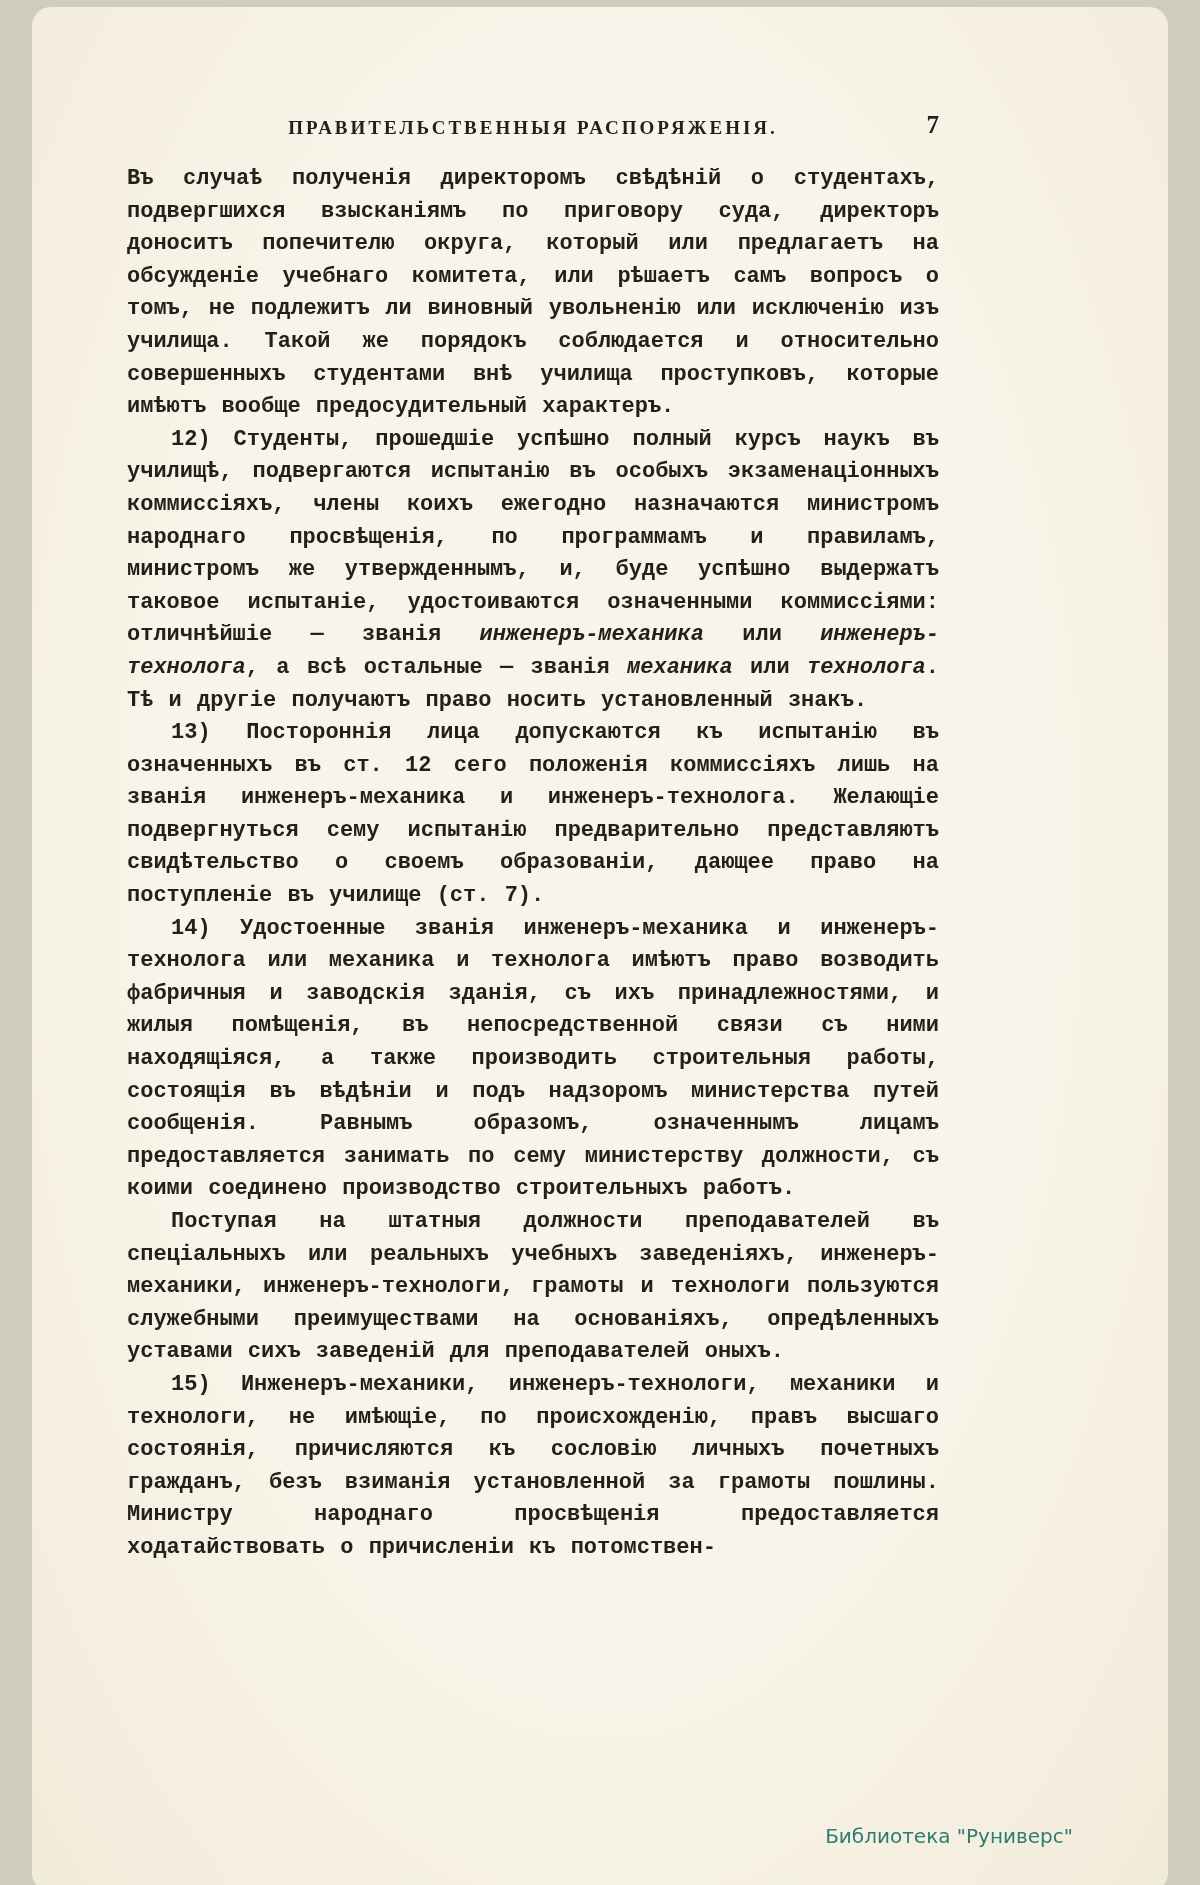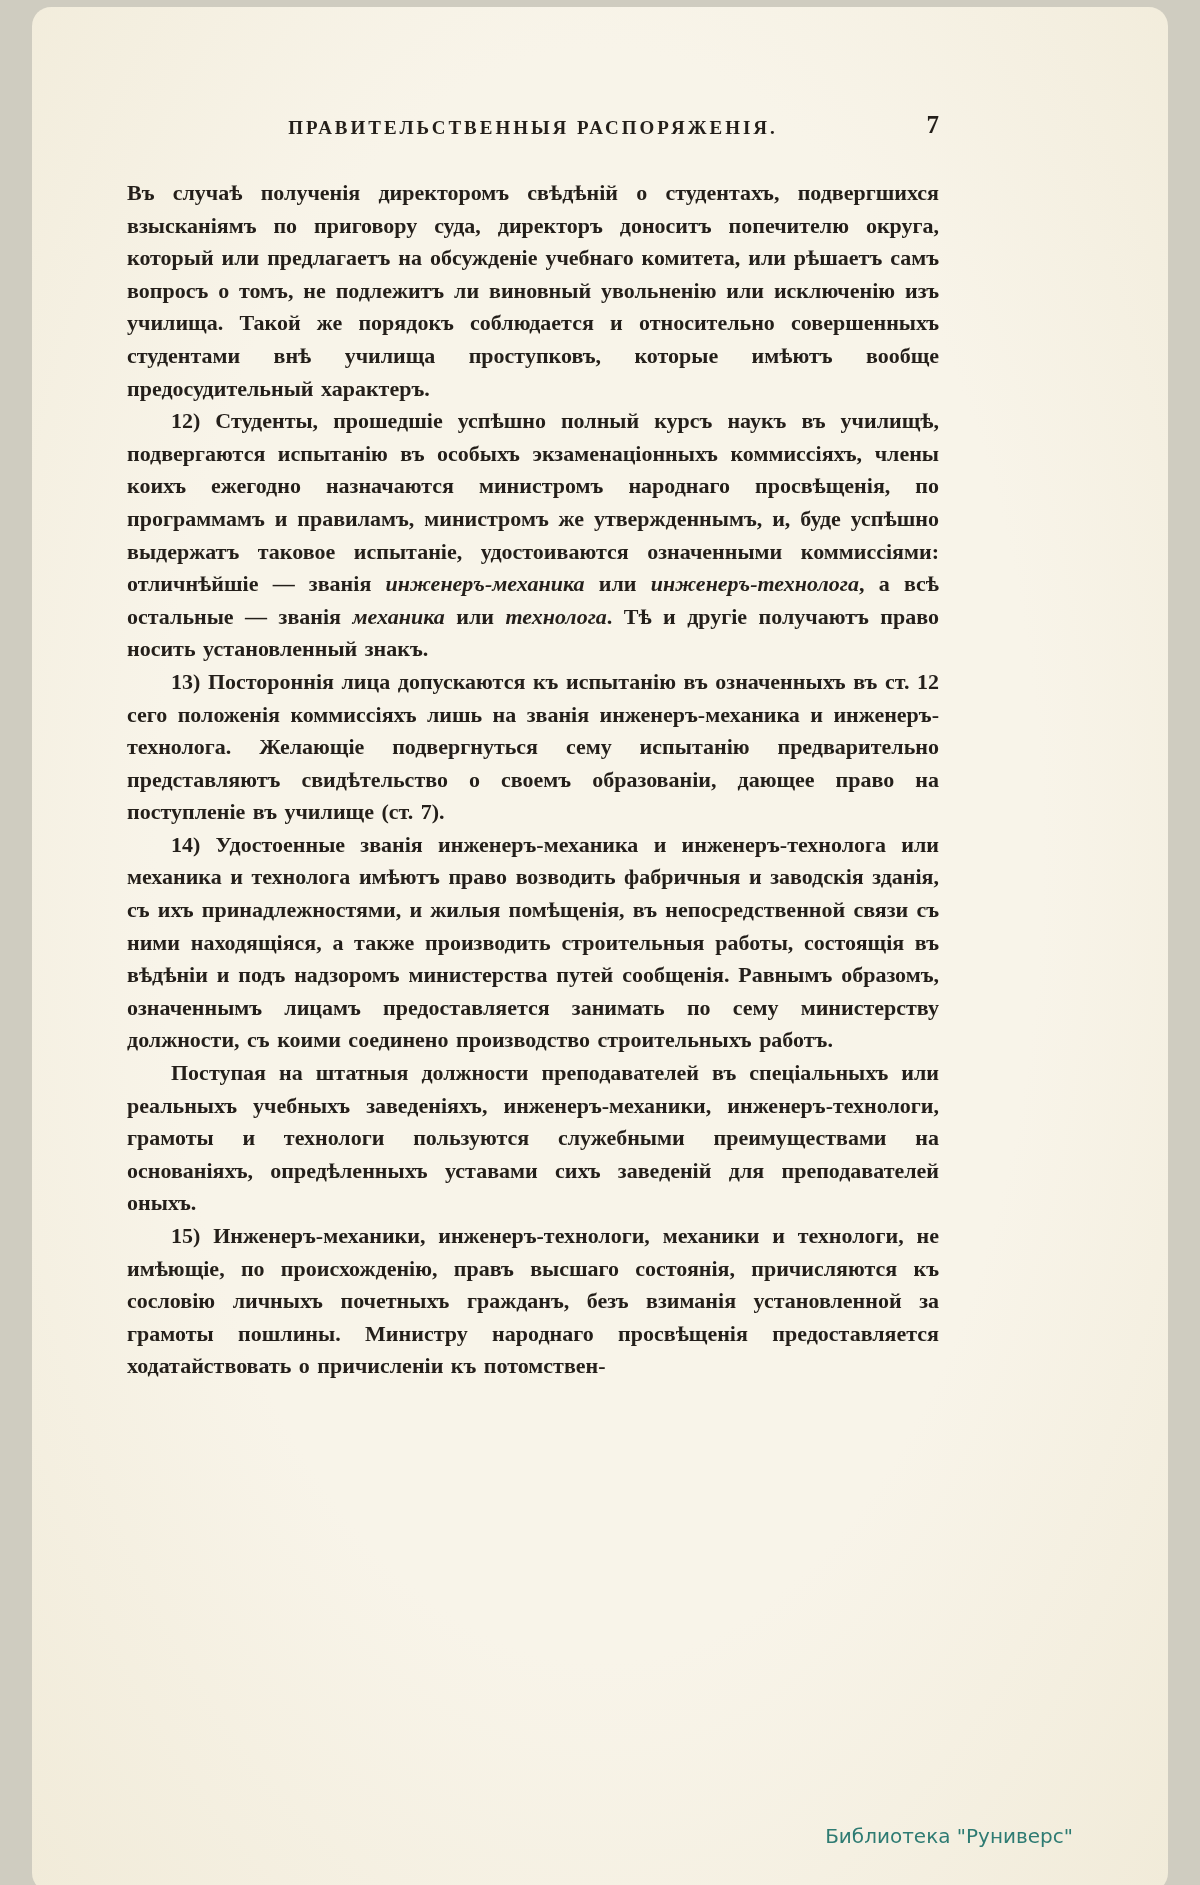--- a/index.html
+++ b/index.html
@@ -34,28 +34,29 @@
   }
   .page-number {
     position: absolute;
     right: 0;
     top: -6px;
     font-size: 25px;
     font-weight: bold;
   }
   .text-block {
     position: absolute;
-    top: 170px;
+    top: 156px;
     left: 95px;
     width: 812px;
     font-size: 22px;
     line-height: 32.6px;
     font-weight: 600;
     text-align: justify;
     word-spacing: 2px;
+    font-family: Liberation Mono, monospace;
   }
   .para {
     margin: 0;
     padding: 0;
   }
   .para.indent {
     text-indent: 44px;
   }
   .it {
     font-style: italic;

